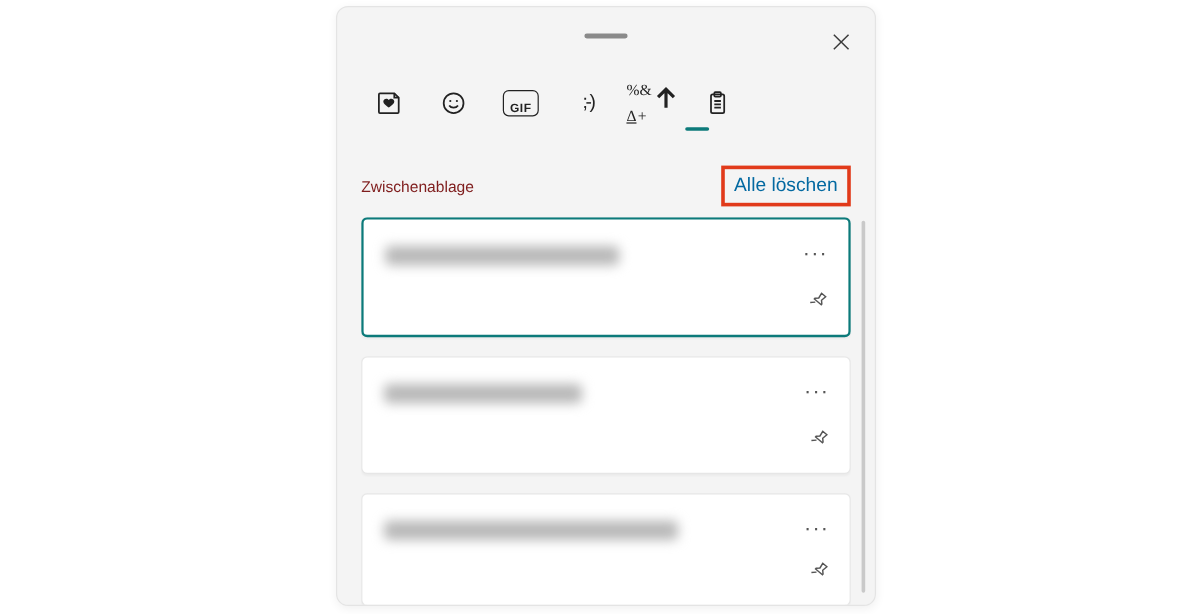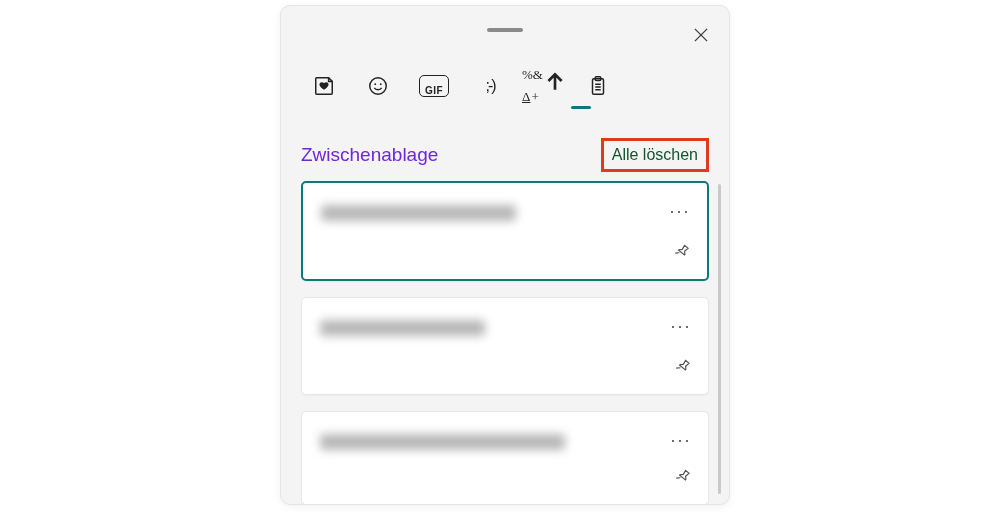--- a/index.html
+++ b/index.html
@@ -26,23 +26,23 @@
   .tab svg{width:22px;height:22px;}
   .tab.gif{border:1.5px solid #222;border-radius:5px;width:28px;height:20px;font-size:10px;font-weight:700;letter-spacing:0.5px;display:flex;align-items:flex-end;justify-content:center;}
   .tab.kaomoji{font-size:16px;font-weight:400;letter-spacing:-2px;}
   .tab.symbols{font-size:13px;line-height:10px;text-align:center;}
   .tab-indicator{
     position:absolute;top:100px;left:290px;width:20px;height:3px;background:#0c7a7a;border-radius:2px;
   }
   .section-header{
     position:absolute;top:132px;left:20px;right:20px;display:flex;justify-content:space-between;align-items:center;
   }
-  .section-title{font-size:19px;color:#6d28d9;}
+  .section-title{font-size:13px;color:#7f1d1d;}
   .clear-all{
-    font-size:16px;color:#14532d;padding:5px 8px;cursor:pointer;
+    font-size:16px;color:#0369a1;padding:5px 8px;cursor:pointer;
     border:3px solid #e13a1a;
   }
   .list{
     position:absolute;top:175px;left:20px;right:20px;bottom:0;
     overflow:hidden;
   }
   .scrollbar{
     position:absolute;top:178px;right:8px;width:3px;height:310px;background:#c9c9c9;border-radius:2px;
   }
   .item{

